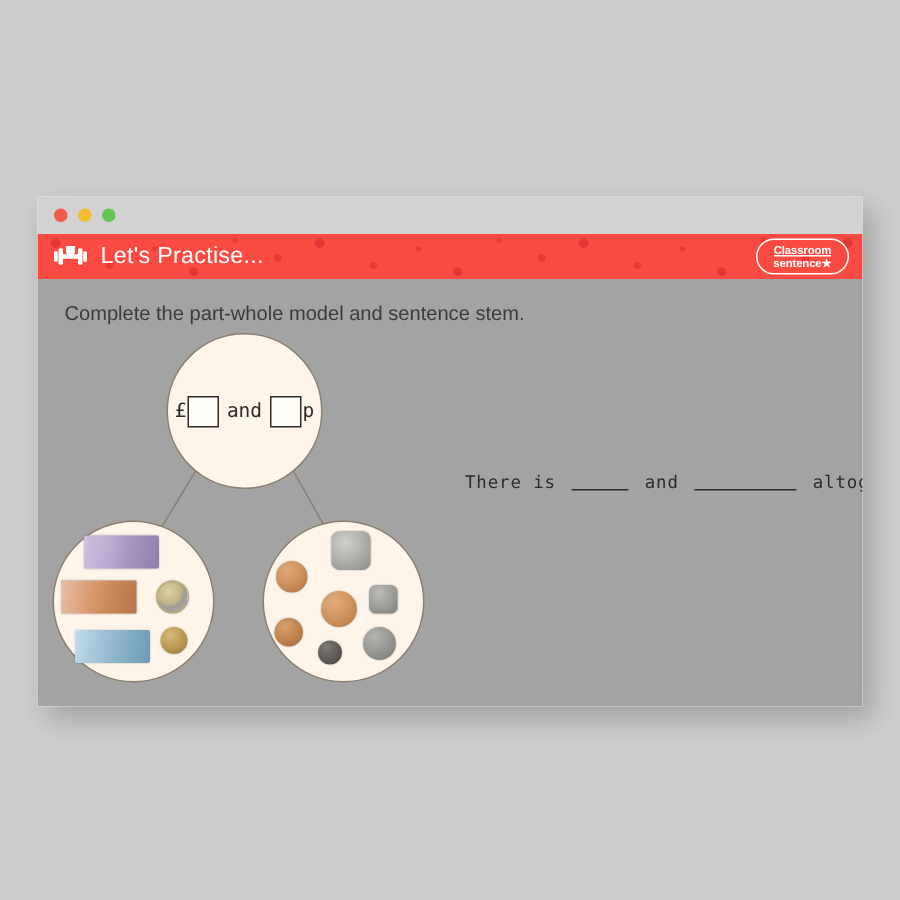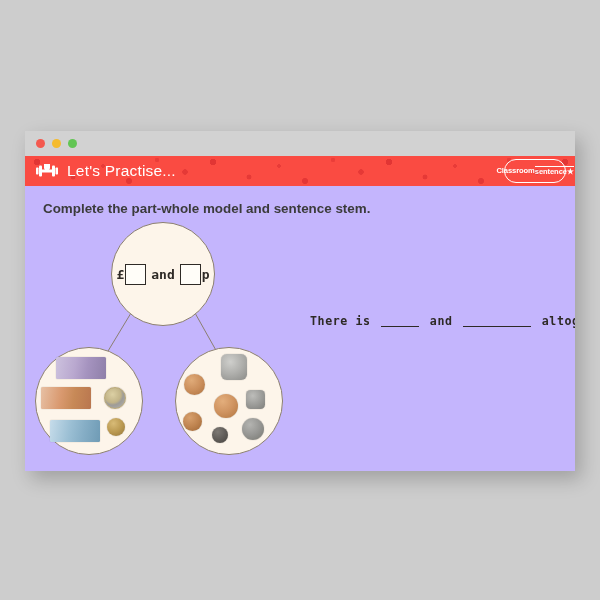--- a/index.html
+++ b/index.html
@@ -81,21 +81,21 @@
   #brand-logo {
     position: absolute;
     right: 9px;
     top: 50%;
     transform: translateY(-50%);
     width: 62px;
     height: 24px;
     border: 1.4px solid #ffffff;
     border-radius: 12px;
     display: flex;
-    flex-direction: row;
+    flex-direction: column;
     align-items: center;
     justify-content: center;
     line-height: 1.02;
   }
   #brand-line1 {
     color: #fff;
     font-size: 7.6px;
     font-weight: 700;
     letter-spacing: -.1px;
   }
@@ -105,22 +105,21 @@
     font-weight: 700;
     letter-spacing: -.1px;
     border-top: 1px solid #fff;
     padding-top: .5px;
   }
 
   
   #slide {
     position: relative;
     height: 285px;
-    background: #c4b5fd;
-    font-weight: bold;
+    background: #a3a3a3;
   }
 
   #instruction {
     position: absolute;
     left: 18px;
     top: 15px;
     font-size: 13.4px;
     color: #3b3b3b;
   }
 

